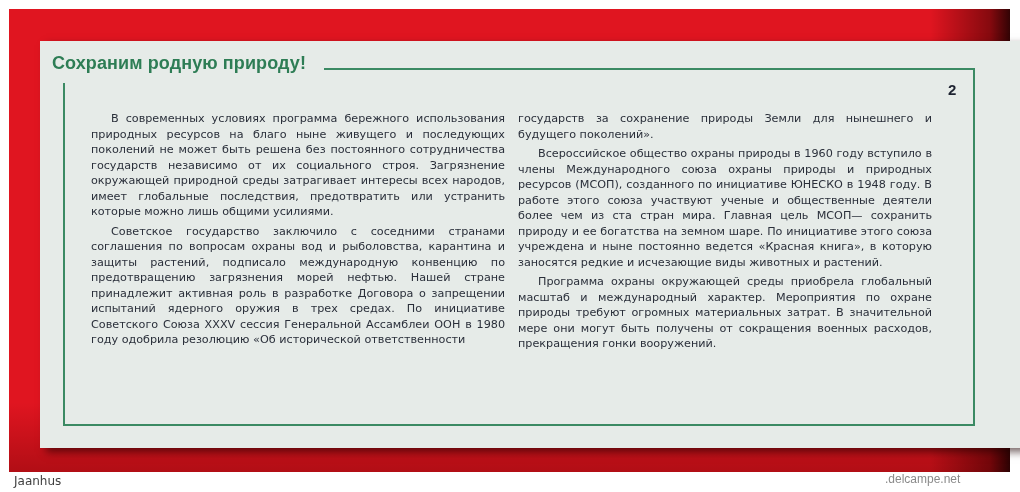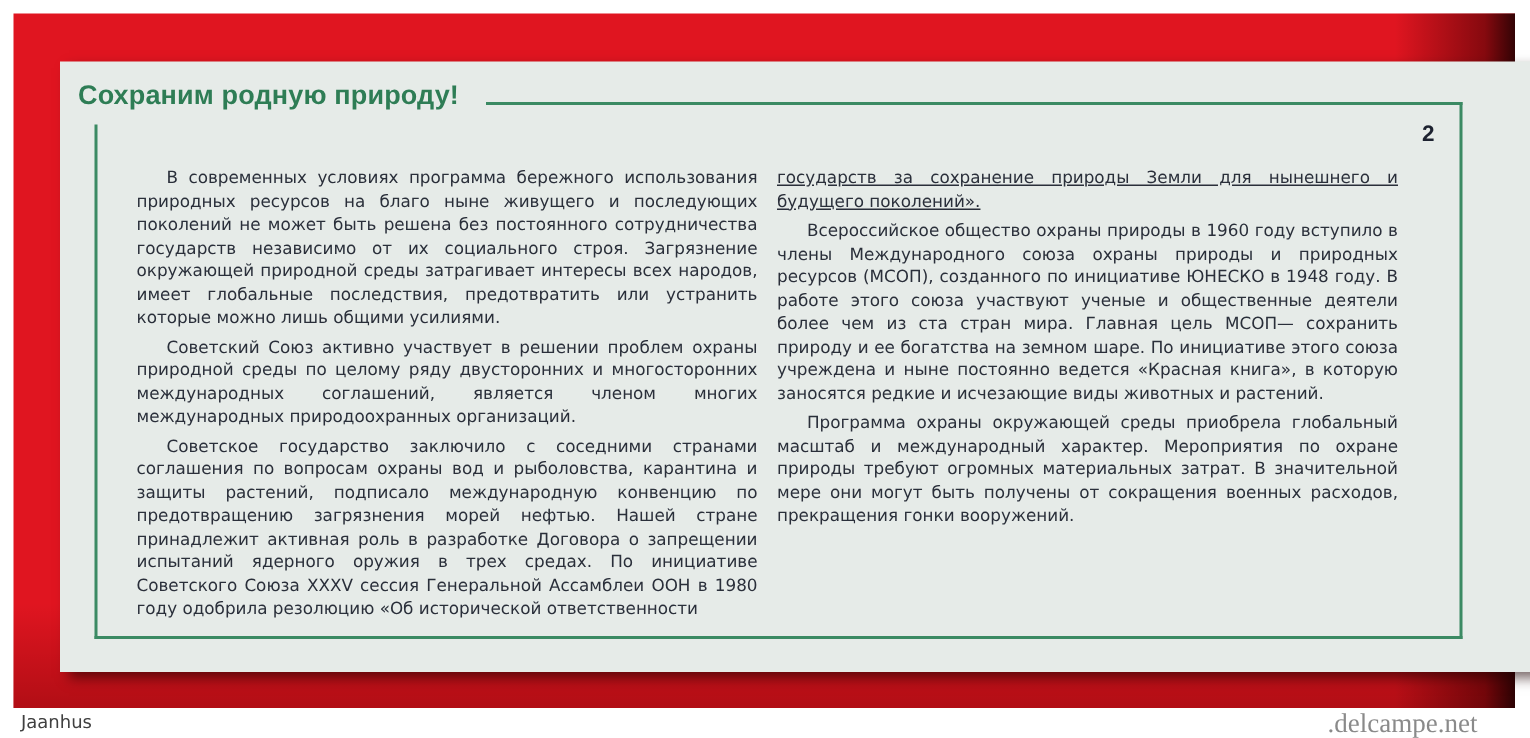--- a/index.html
+++ b/index.html
@@ -32,49 +32,48 @@
       position: absolute; left: 908px; top: 40px; font-family: "Liberation Sans", sans-serif;
       font-weight: bold; font-size: 15px; color: #1d2230;
     }
     .col {
       position: absolute; top: 66px; width: 422px;
       font-size: 11.2px; line-height: 15.5px; color: #2a2f3a; text-align: justify;
     }
     .col-left { left: 47px; }
     .col-right { left: 474px; }
     .col p { margin: 4px; text-indent: 20px; }
-    .col p.cont { text-indent: 0; text-decoration: underline; }
+    .col p.cont { text-indent: 0; }
     .footer {
       position: absolute; left: 16px; top: 363px; font-size: 7.6px; color: #3b4050;
       font-family: "Liberation Sans", sans-serif; font-weight: bold; letter-spacing: 0.1px;
     }
     .watermark-left {
       position: absolute; left: 14px; top: 474px; font-size: 12px; color: #404040;
       font-family: "DejaVu Sans", sans-serif;
     }
     .watermark-right {
-      position: absolute; left: 885px; top: 472px; font-size: 18px; color: #8a8a8a;
-      font-family: Liberation Serif, serif;
+      position: absolute; left: 885px; top: 472px; font-size: 12px; color: #8a8a8a;
+      font-family: Liberation Sans, sans-serif;
     }
   </style>
 </head>
 <body>
 
 <div class="photo">
   <div class="card">
     <h1 class="title">Сохраним родную природу!</h1>
     <div class="frame-top"></div>
     <div class="frame-right"></div>
     <div class="frame-bottom"></div>
     <div class="frame-left"></div>
     <div class="page-num">2</div>
 
     <div class="col col-left">
       <p>В современных условиях программа бережного использования природных ресурсов на благо ныне живущего и последующих поколений не может быть решена без постоянного сотрудничества государств независимо от их социального строя. Загрязнение окружающей природной среды затрагивает интересы всех народов, имеет глобальные последствия, предотвратить или устранить которые можно лишь общими усилиями.</p>
-      <p>Советский Союз активно участвует в решении проблем охраны природной среды по целому ряду двусторонних и многосторонних международных соглашений, является членом многих международных природоохранных организаций.</p>
       <p>Советское государство заключило с соседними странами соглашения по вопросам охраны вод и рыболовства, карантина и защиты растений, подписало международную конвенцию по предотвращению загрязнения морей нефтью. Нашей стране принадлежит активная роль в разработке Договора о запрещении испытаний ядерного оружия в трех средах. По инициативе Советского Союза XXXV сессия Генеральной Ассамблеи ООН в 1980 году одобрила резолюцию «Об исторической ответственности</p>
     </div>
 
     <div class="col col-right">
       <p class="cont">государств за сохранение природы Земли для нынешнего и будущего поколений».</p>
       <p>Всероссийское общество охраны природы в 1960 году вступило в члены Международного союза охраны природы и природных ресурсов (МСОП), созданного по инициативе ЮНЕСКО в 1948 году. В работе этого союза участвуют ученые и общественные деятели более чем из ста стран мира. Главная цель МСОП— сохранить природу и ее богатства на земном шаре. По инициативе этого союза учреждена и ныне постоянно ведется «Красная книга», в которую заносятся редкие и исчезающие виды животных и растений.</p>
       <p>Программа охраны окружающей среды приобрела глобальный масштаб и международный характер. Мероприятия по охране природы требуют огромных материальных затрат. В значительной мере они могут быть получены от сокращения военных расходов, прекращения гонки вооружений.</p>
     </div>
 
   </div>

